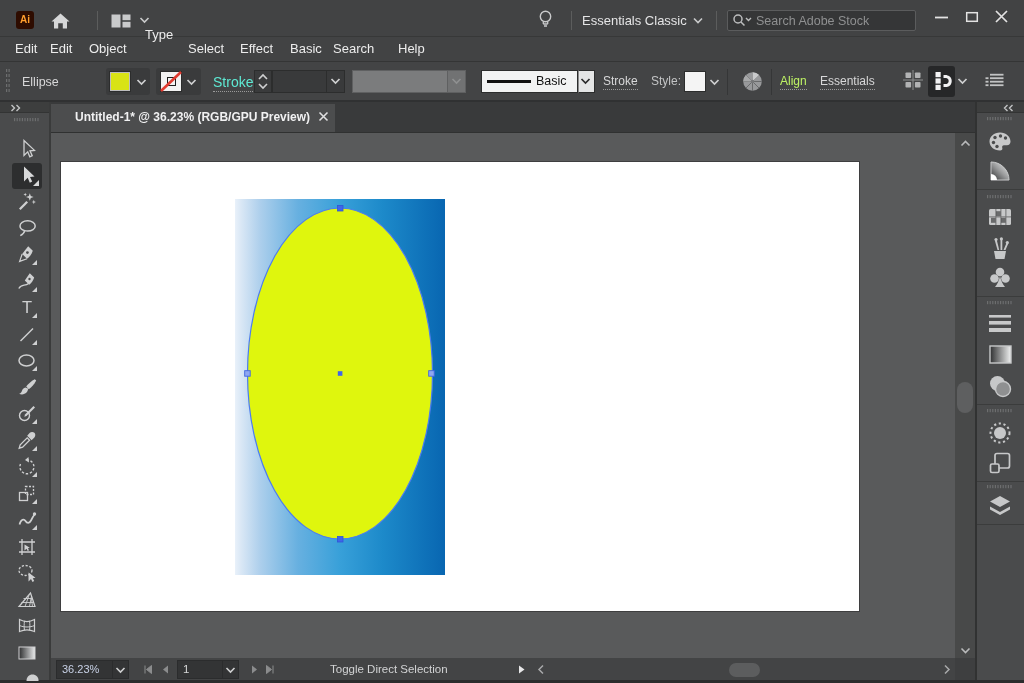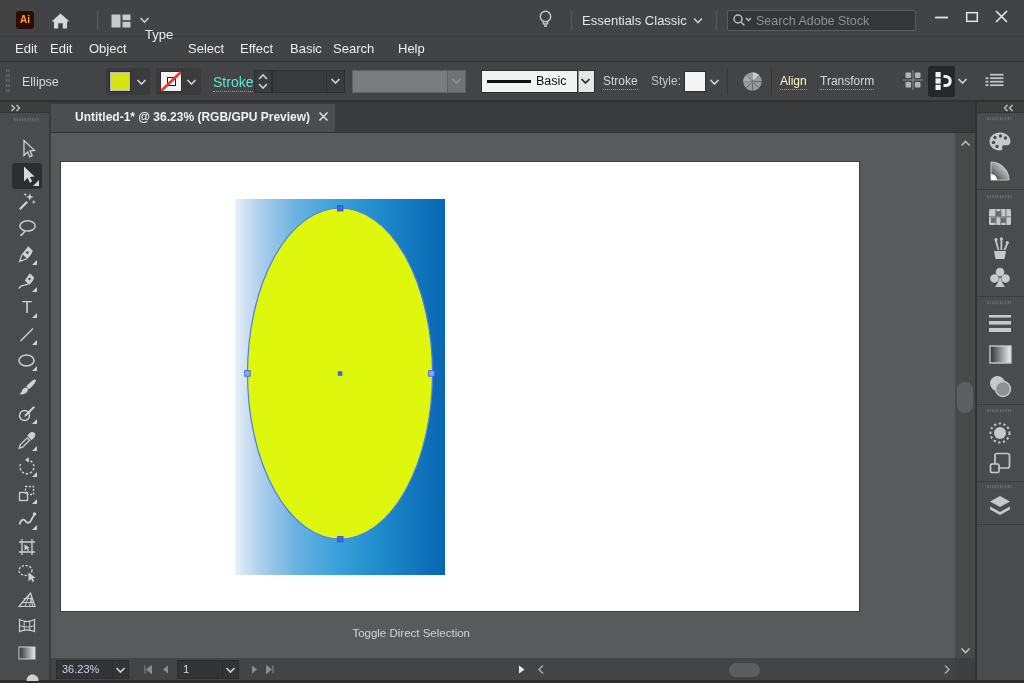--- a/index.html
+++ b/index.html
@@ -139,22 +139,22 @@
 <svg class="abs" style="left:742px;top:71px" width="21" height="21" viewBox="0 0 21 21">
 <circle cx="10.5" cy="10.5" r="9.3" fill="#98999b"></circle>
 <g stroke="#5a5b5c" stroke-width="0.9" opacity="0.85">
 <path d="M10.5 1.2 L10.5 19.8 M1.2 10.5 L19.8 10.5 M3.9 3.9 L17.1 17.1 M17.1 3.9 L3.9 17.1"></path>
 </g>
 <path d="M10.5 10.5 L10.5 1.2 A9.3 9.3 0 0 1 17.1 3.9 Z" fill="#c9cacb"></path>
 <path d="M10.5 10.5 L1.2 10.5 A9.3 9.3 0 0 1 3.9 3.9 Z" fill="#a8a9aa"></path>
 <circle cx="10.5" cy="10.5" r="1.8" fill="#77787a"></circle>
 </svg>
 <div class="abs" style="left:771px;top:69px;width:1px;height:26px;background:#353637"></div>
-<div class="abs" style="left:780px;top:74px;font-size:12px;color:#fef9c3;border-bottom:1px dotted #9a9a9a;padding-bottom:1px">Align</div>
-<div class="abs" style="left:820px;top:74px;font-size:12px;color:#d8d8d9;border-bottom:1px dotted #9a9a9a;padding-bottom:1px">Transform</div>
+<div class="abs" style="left:780px;top:74px;font-size:12px;color:#bef264;border-bottom:1px dotted #9a9a9a;padding-bottom:1px">Align</div>
+<div class="abs" style="left:820px;top:74px;font-size:12px;color:#d8d8d9;border-bottom:1px dotted #9a9a9a;padding-bottom:1px">Essentials</div>
 
 <svg class="abs" style="left:903px;top:70px" width="20" height="20" viewBox="0 0 20 20">
     <path d="M10 0 L10 20 M0 10 L20 10" stroke="#8e8f90" stroke-width="1"></path>
     <g fill="#b2b3b4">
       <rect x="2.5" y="2.5" width="5.6" height="5.6" rx="0.8"></rect>
       <rect x="11.9" y="2.5" width="5.6" height="5.6" rx="0.8"></rect>
       <rect x="2.5" y="11.9" width="5.6" height="5.6" rx="0.8"></rect>
       <rect x="11.9" y="11.9" width="5.6" height="5.6" rx="0.8"></rect>
     </g>
   </svg>
@@ -245,21 +245,21 @@
 <div class="abs" style="left:183px;top:663px;font-size:11.5px;color:#d5d6d7">1</div>
 <svg class="abs" style="left:224px;top:666px" width="13" height="9" viewBox="0 0 13 9">
     <path d="M2.5 2 L6.5 6 L10.5 2" stroke="#cfd0d1" stroke-width="1.6" fill="none"></path>
   </svg>
 <svg class="abs" style="left:250px;top:664px" width="10" height="11" viewBox="0 0 10 11">
     <path d="M2 1.5 L7 5.5 L2 9.5 Z" fill="#8b8c8d"></path>
   </svg>
 <svg class="abs" style="left:264px;top:664px" width="12" height="11" viewBox="0 0 12 11">
     <path d="M2.5 1.5 L7.5 5.5 L2.5 9.5 Z M9 1.5 L9 9.5" fill="#8b8c8d" stroke="#8b8c8d" stroke-width="1"></path>
   </svg>
-<div class="abs" style="left:330px;top:627px;width:140px;height:14px;font-size:11.5px;color:#d2d3d4;text-align:right">Toggle Direct Selection</div>
+<div class="abs" style="left:330px;top:663px;width:140px;height:14px;font-size:11.5px;color:#d2d3d4;text-align:left">Toggle Direct Selection</div>
 <svg class="abs" style="left:516px;top:664px" width="11" height="11" viewBox="0 0 11 11">
     <path d="M3 1.5 L8.5 5.5 L3 9.5 Z" fill="#e8e8e9"></path>
   </svg>
 <svg class="abs" style="left:536px;top:664px" width="10" height="11" viewBox="0 0 10 11">
     <path d="M7 1.5 L3 5.5 L7 9.5" stroke="#a9aaab" stroke-width="1.5" fill="none"></path>
   </svg>
 <div class="abs" style="left:729px;top:663px;width:31px;height:14px;background:#5c5d5e;border-radius:7px"></div>
 <div class="abs" style="left:955px;top:658px;width:20px;height:22px;background:#3e3f40"></div>
 <svg class="abs" style="left:942px;top:664px" width="10" height="11" viewBox="0 0 10 11">
     <path d="M3 1.5 L7 5.5 L3 9.5" stroke="#a9aaab" stroke-width="1.5" fill="none"></path>

